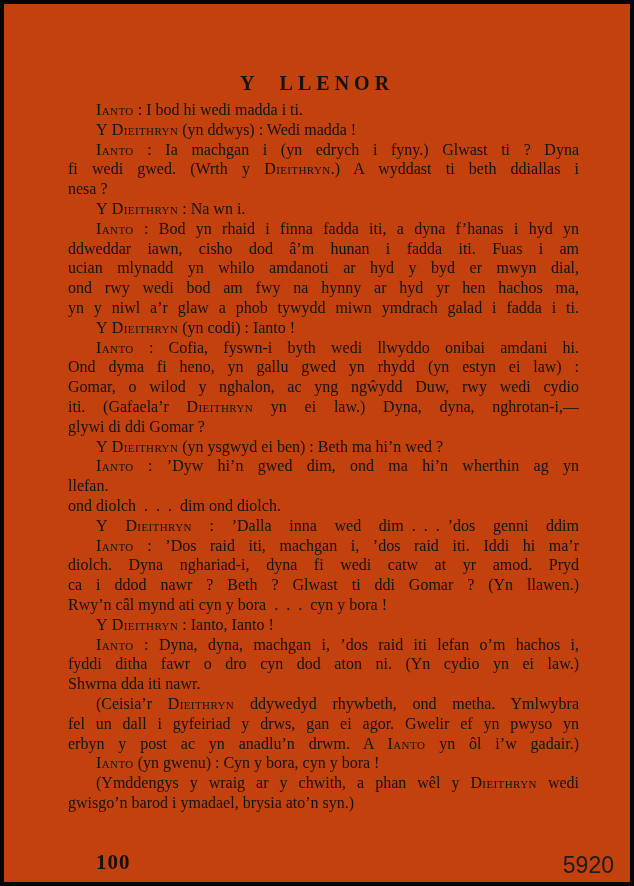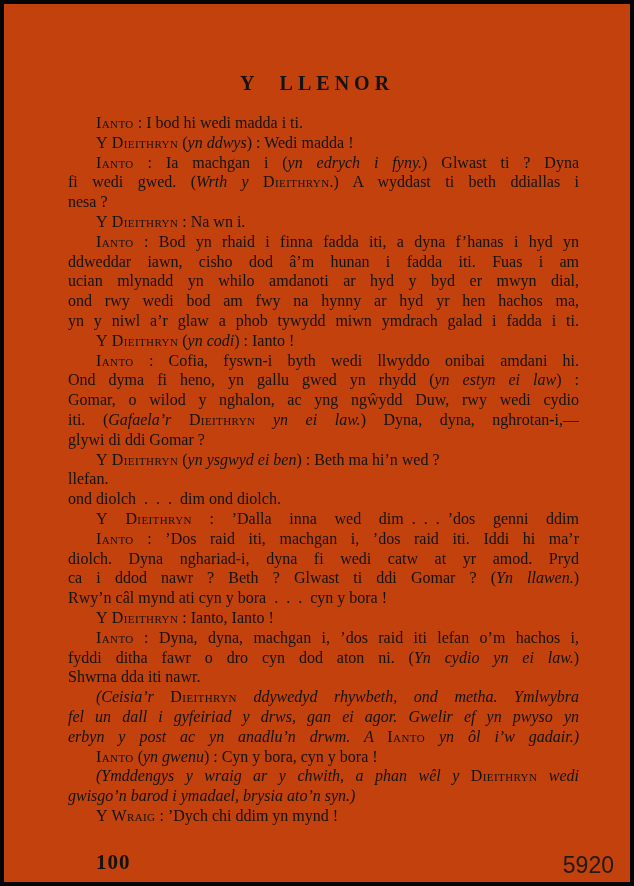--- a/index.html
+++ b/index.html
@@ -26,21 +26,21 @@
     margin: 0;
     text-align: center;
     font-size: 20px;
     font-weight: bold;
     letter-spacing: 5px;
     word-spacing: 11px;
     font-family: "Liberation Serif", serif;
   }
   .text-block {
     position: absolute;
-    top: 109px;
+    top: 96px;
     left: 64px;
     width: 511px;
     font-size: 16px;
     line-height: 19.8px;
   }
   .line {
     height: 19.8px;
     white-space: nowrap;
     text-align: left;
   }
@@ -51,21 +51,20 @@
     overflow: hidden;
   }
   .line.indent {
     padding-left: 28px;
   }
   .smallcaps {
     font-variant: small-caps;
     letter-spacing: 0.4px;
   }
   .italic {
-    font-style: italic;
   }
   .plain {}
   .folio {
     position: absolute;
     left: 92px;
     top: 846px;
     font-size: 21px;
     font-weight: bold;
     letter-spacing: 1px;
     font-family: "Liberation Serif", serif;
@@ -96,34 +95,34 @@
       <div class="line full"><span class="plain">ucian mlynadd yn whilo amdanoti ar hyd y byd er mwyn dial,</span></div>
       <div class="line full"><span class="plain">ond rwy wedi bod am fwy na hynny ar hyd yr hen hachos ma,</span></div>
       <div class="line full"><span class="plain">yn y niwl a’r glaw a phob tywydd miwn ymdrach galad i fadda i ti.</span></div>
       <div class="line indent"><span class="smallcaps">Y Dieithryn</span><span class="plain"> (</span><span class="italic">yn codi</span><span class="plain">)&nbsp;: Ianto&nbsp;!</span></div>
       <div class="line indent full"><span class="smallcaps">Ianto</span><span class="plain">&nbsp;: Cofia, fyswn-i byth wedi llwyddo onibai amdani hi.</span></div>
       <div class="line full"><span class="plain">Ond dyma fi heno, yn gallu gwed yn rhydd (</span><span class="italic">yn estyn ei law</span><span class="plain">)&nbsp;:</span></div>
       <div class="line full"><span class="plain">Gomar, o wilod y nghalon, ac yng ngŵydd Duw, rwy wedi cydio</span></div>
       <div class="line full"><span class="plain">iti. (</span><span class="italic">Gafaela’r</span><span class="plain"> </span><span class="smallcaps">Dieithryn</span><span class="plain"> </span><span class="italic">yn ei law.</span><span class="plain">) Dyna, dyna, nghrotan-i,—</span></div>
       <div class="line"><span class="plain">glywi di ddi Gomar&nbsp;?</span></div>
       <div class="line indent"><span class="smallcaps">Y Dieithryn</span><span class="plain"> (</span><span class="italic">yn ysgwyd ei ben</span><span class="plain">)&nbsp;: Beth ma hi’n wed&nbsp;?</span></div>
+      <div class="line indent full"><span class="smallcaps">Ianto</span><span class="plain">&nbsp;: ’Dyw hi’n gwed dim, ond ma hi’n wherthin ag yn</span></div>
       <div class="line"><span class="plain">llefan.</span></div>
       <div class="line"><span class="plain">ond diolch . . . dim ond diolch.</span></div>
       <div class="line indent full"><span class="smallcaps">Y Dieithryn</span><span class="plain">&nbsp;: ’Dalla inna wed dim . . . ’dos genni ddim</span></div>
       <div class="line indent full"><span class="smallcaps">Ianto</span><span class="plain">&nbsp;: ’Dos raid iti, machgan i, ’dos raid iti. Iddi hi ma’r</span></div>
       <div class="line full"><span class="plain">diolch. Dyna nghariad-i, dyna fi wedi catw at yr amod. Pryd</span></div>
       <div class="line full"><span class="plain">ca i ddod nawr&nbsp;? Beth&nbsp;? Glwast ti ddi Gomar&nbsp;? (</span><span class="italic">Yn llawen.</span><span class="plain">)</span></div>
       <div class="line"><span class="plain">Rwy’n câl mynd ati cyn y bora . . . cyn y bora&nbsp;!</span></div>
       <div class="line indent"><span class="smallcaps">Y Dieithryn</span><span class="plain">&nbsp;: Ianto, Ianto&nbsp;!</span></div>
       <div class="line indent full"><span class="smallcaps">Ianto</span><span class="plain">&nbsp;: Dyna, dyna, machgan i, ’dos raid iti lefan o’m hachos i,</span></div>
       <div class="line full"><span class="plain">fyddi ditha fawr o dro cyn dod aton ni. (</span><span class="italic">Yn cydio yn ei law.</span><span class="plain">)</span></div>
       <div class="line"><span class="plain">Shwrna dda iti nawr.</span></div>
       <div class="line indent full"><span class="italic">(Ceisia’r </span><span class="smallcaps">Dieithryn</span><span class="italic"> ddywedyd rhywbeth, ond metha. Ymlwybra</span></div>
       <div class="line full"><span class="italic">fel un dall i gyfeiriad y drws, gan ei agor. Gwelir ef yn pwyso yn</span></div>
       <div class="line full"><span class="italic">erbyn y post ac yn anadlu’n drwm. A </span><span class="smallcaps">Ianto</span><span class="italic"> yn ôl i’w gadair.)</span></div>
       <div class="line indent"><span class="smallcaps">Ianto</span><span class="plain"> (</span><span class="italic">yn gwenu</span><span class="plain">)&nbsp;: Cyn y bora, cyn y bora&nbsp;!</span></div>
       <div class="line indent full"><span class="italic">(Ymddengys y wraig ar y chwith, a phan wêl y </span><span class="smallcaps">Dieithryn</span><span class="italic"> wedi</span></div>
       <div class="line"><span class="italic">gwisgo’n barod i ymadael, brysia ato’n syn.)</span></div>
-      <div class="line indent"><span class="smallcaps">Y Wraig</span><span class="plain">&nbsp;: ’Dych chi ddim yn mynd&nbsp;!</span></div>
     </div>
   <div class="folio">100</div>
   <div class="catalog">5920</div>
 </div>
 
 </body></html>

